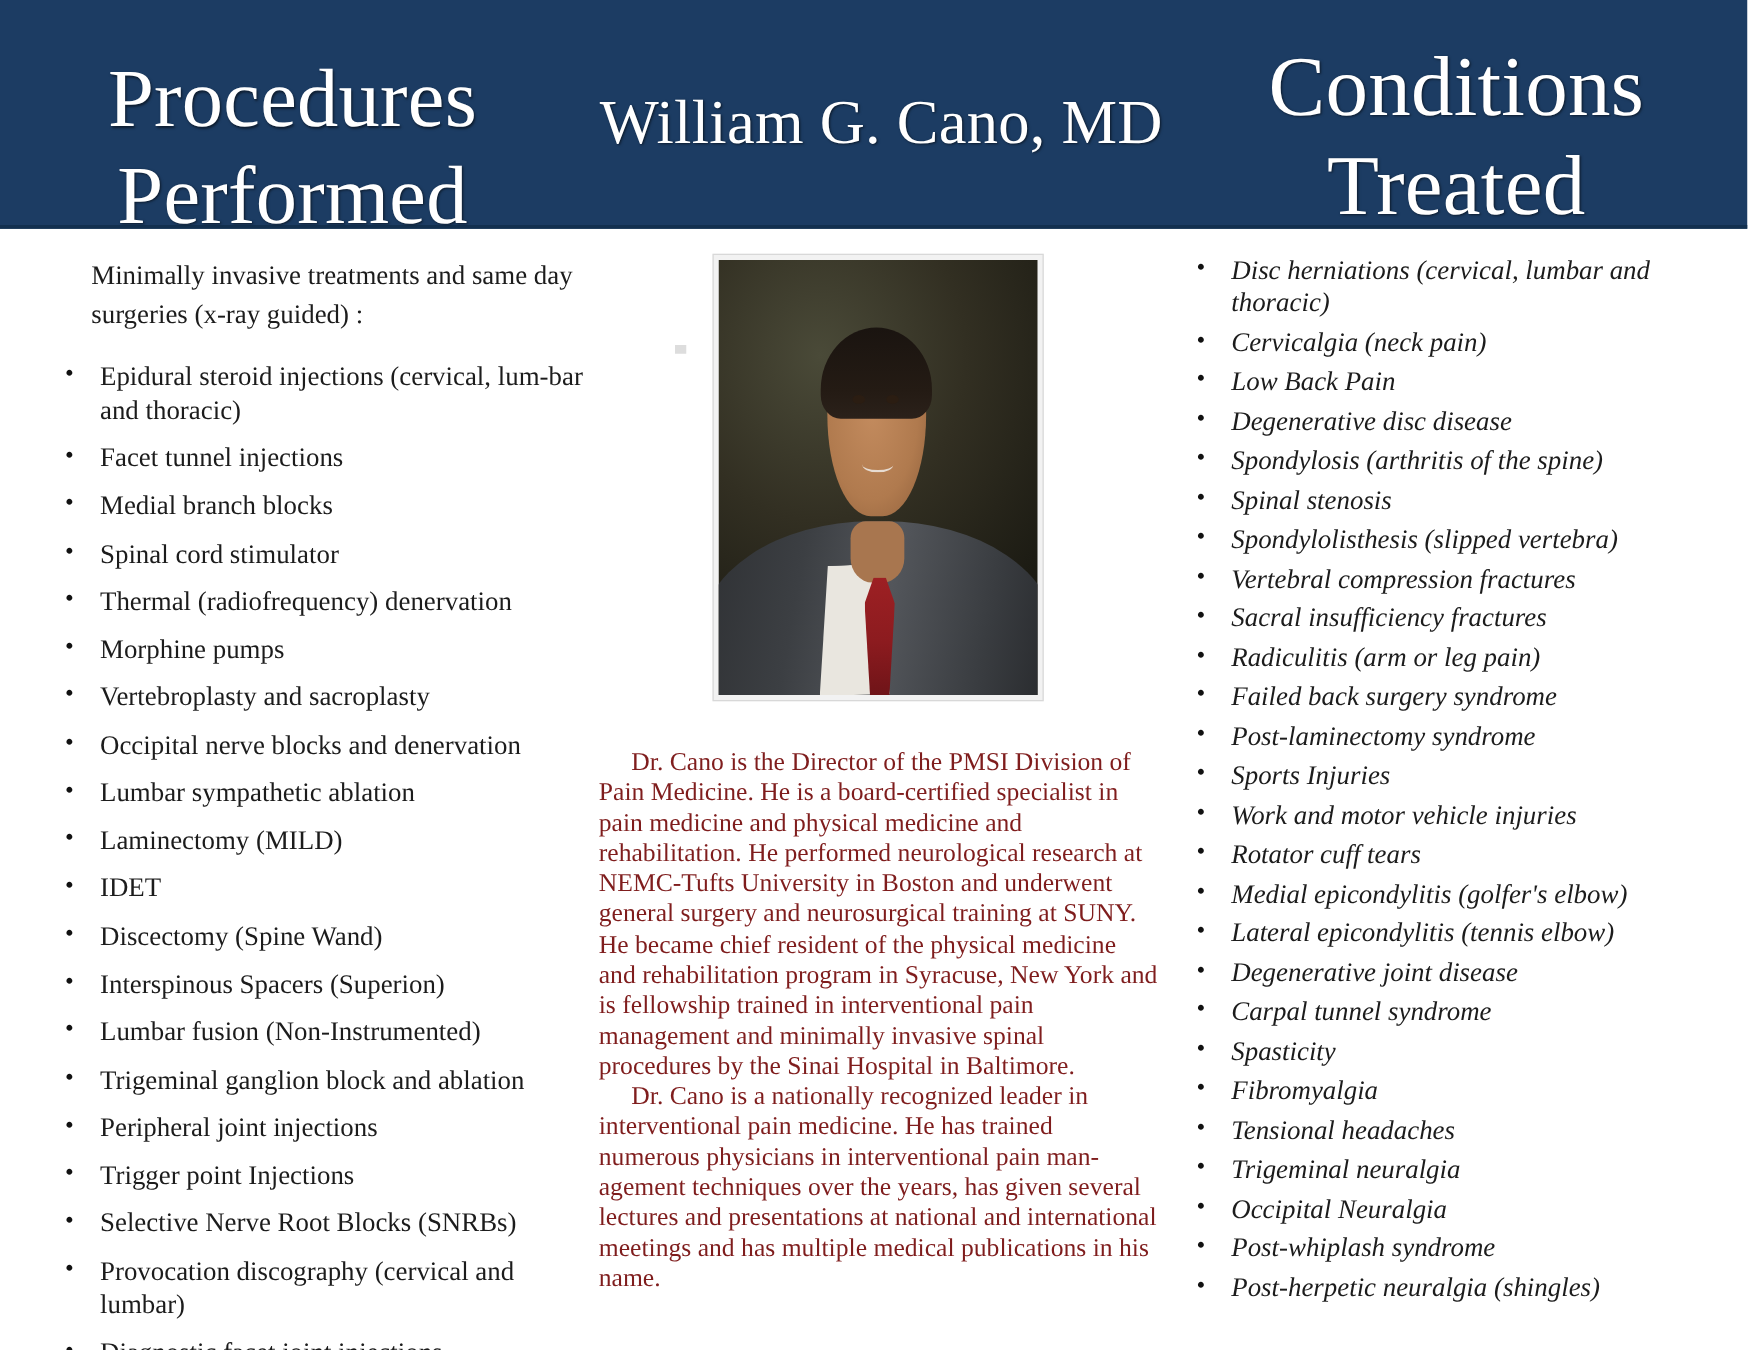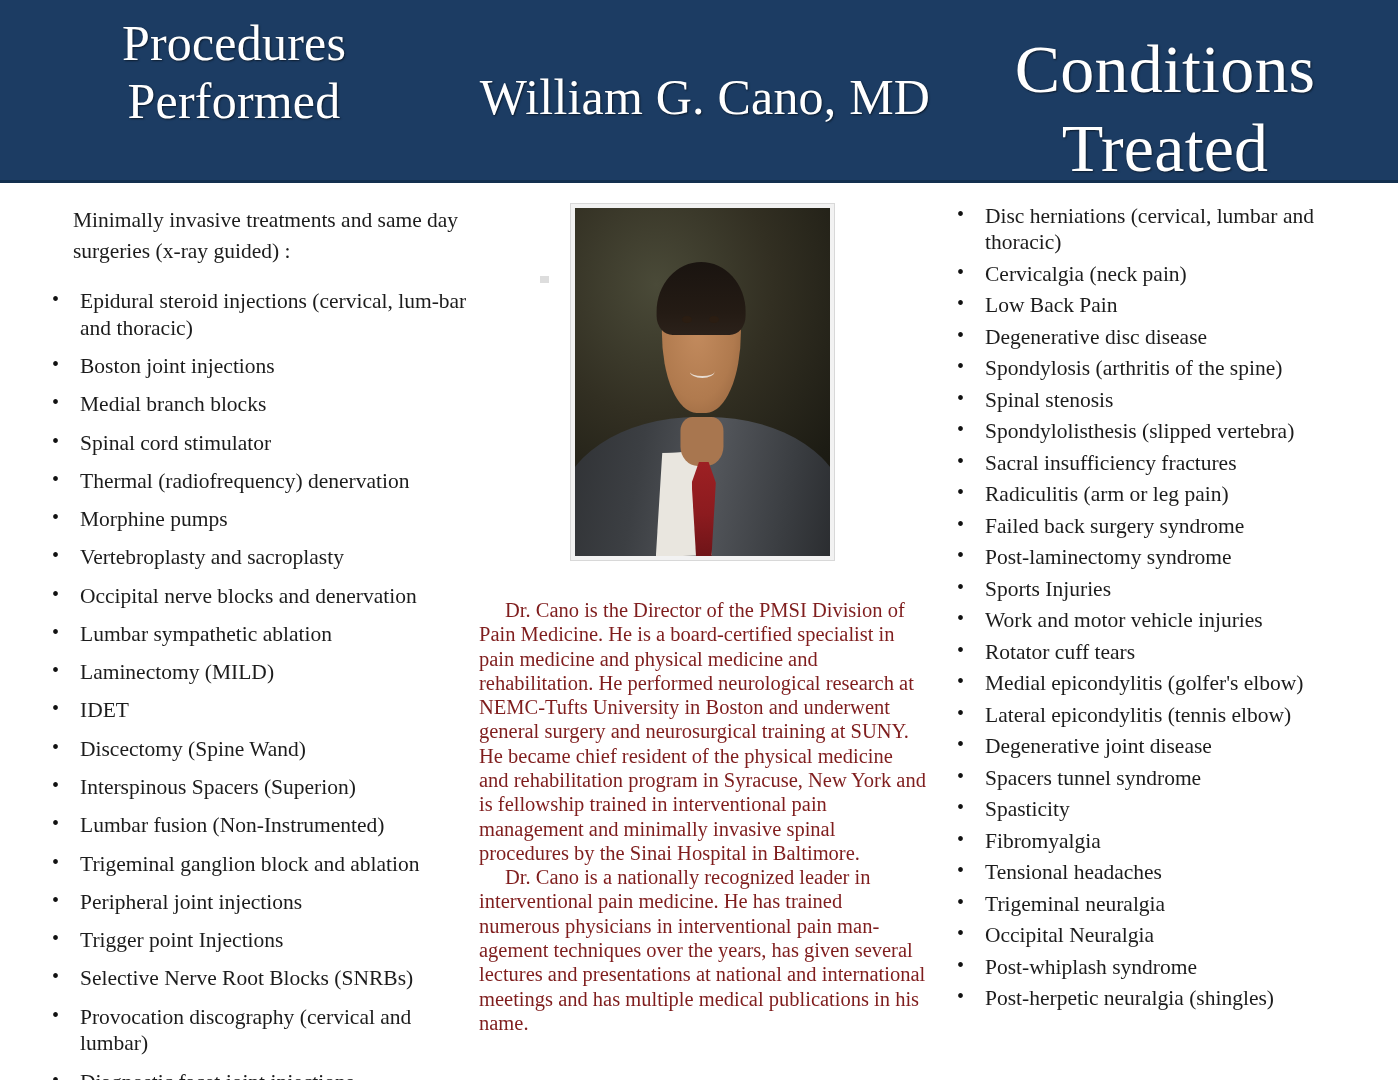--- a/index.html
+++ b/index.html
@@ -32,23 +32,23 @@
     color: #ffffff;
     text-align: center;
     font-family: "Liberation Serif", "DejaVu Serif", serif;
     font-weight: normal;
     line-height: 1.16;
     text-shadow: 1px 1px 2px rgba(0,0,0,0.55);
     letter-spacing: 0.2px;
   }
   .banner-heading.left {
     left: 64px;
-    top: 14px;
+    top: 42px;
     width: 340px;
-    font-size: 50px;
+    font-size: 66px;
     text-align: center;
   }
   .banner-heading.center {
     left: 470px;
     top: 68px;
     width: 470px;
     font-size: 50px;
   }
   .banner-heading.right {
     left: 995px;
@@ -99,20 +99,21 @@
     position: absolute;
     left: 12px;
     top: -1px;
     font-size: 20px;
     line-height: inherit;
     color: #111;
   }
   ul.bullets.tight > li {
     margin-bottom: 5.5px;
     line-height: 1.21;
+    font-style: italic;
   }
   ul.bullets.tight > li {
     padding-left: 45px;
   }
   ul.bullets.tight > li::before {
     left: 17px;
   }
 
   
   .portrait-wrap {
@@ -247,21 +248,21 @@
 <div class="banner">
   <div class="banner-heading left">Procedures Performed</div>
   <div class="banner-heading center">William G. Cano, MD</div>
   <div class="banner-heading right">Conditions Treated</div>
 </div>
 
 <div class="col-left">
   <p class="intro">Minimally invasive treatments and same day surgeries  (x-ray guided) :</p>
   <ul class="bullets" id="procedures-list">
       <li>Epidural steroid injections (cervical, lum-bar and thoracic)</li>
-      <li>Boston joint injections</li>
+      <li>Facet tunnel injections</li>
       <li>Medial branch blocks</li>
       <li>Spinal cord stimulator</li>
       <li>Thermal (radiofrequency) denervation</li>
       <li>Morphine pumps</li>
       <li>Vertebroplasty and sacroplasty</li>
       <li>Occipital nerve blocks and denervation</li>
       <li>Lumbar sympathetic ablation</li>
       <li>Laminectomy (MILD)</li>
       <li>IDET</li>
       <li>Discectomy (Spine Wand)</li>
@@ -299,31 +300,32 @@
 
 <div class="col-right">
   <ul class="bullets tight" id="conditions-list">
       <li>Disc herniations (cervical, lumbar and thoracic)</li>
       <li>Cervicalgia (neck pain)</li>
       <li>Low Back Pain</li>
       <li>Degenerative disc disease</li>
       <li>Spondylosis (arthritis of the spine)</li>
       <li>Spinal stenosis</li>
       <li>Spondylolisthesis (slipped vertebra)</li>
+      <li>Vertebral compression fractures</li>
       <li>Sacral insufficiency fractures</li>
       <li>Radiculitis (arm or leg pain)</li>
       <li>Failed back surgery syndrome</li>
       <li>Post-laminectomy syndrome</li>
       <li>Sports Injuries</li>
       <li>Work and motor vehicle injuries</li>
       <li>Rotator cuff tears</li>
       <li>Medial epicondylitis (golfer's elbow)</li>
       <li>Lateral epicondylitis (tennis elbow)</li>
       <li>Degenerative joint disease</li>
-      <li>Spacers tunnel syndrome</li>
+      <li>Carpal tunnel syndrome</li>
       <li>Spasticity</li>
       <li>Fibromyalgia</li>
       <li>Tensional headaches</li>
       <li>Trigeminal neuralgia</li>
       <li>Occipital Neuralgia</li>
       <li>Post-whiplash syndrome</li>
       <li>Post-herpetic neuralgia (shingles)</li>
     </ul>
 </div>
 

